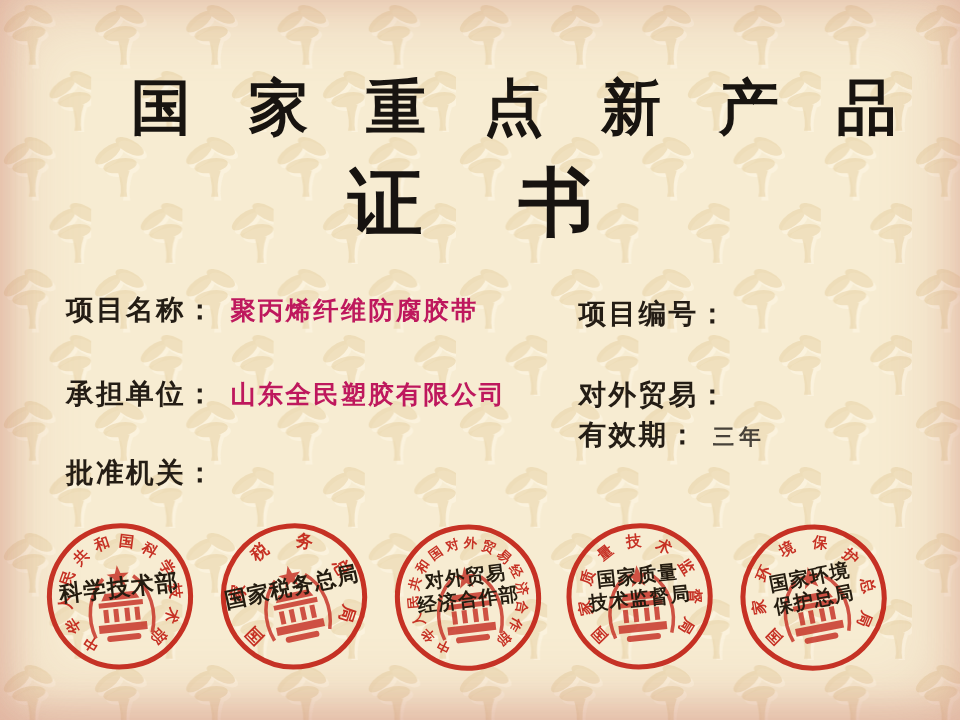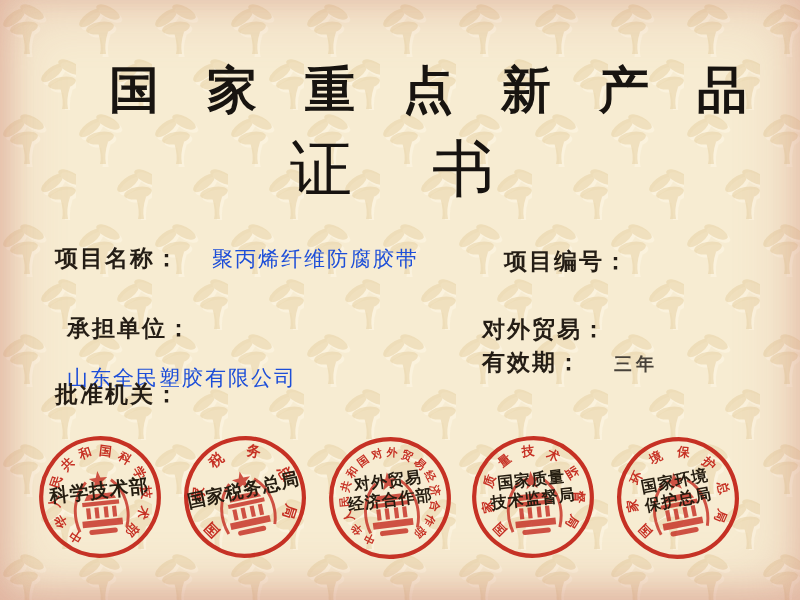--- a/index.html
+++ b/index.html
@@ -14,33 +14,33 @@
     box-shadow:inset 0 0 55px 10px rgba(202,128,112,0.30), inset 0 -14px 28px rgba(205,118,108,0.20), inset 10px 0 26px rgba(208,132,118,0.16);
   }
   .title1{
     position:absolute;top:62px;left:0;width:800px;text-align:center;
     font-family:"DejaVu Serif","Liberation Serif",serif;font-weight:bold;
     font-size:50px;line-height:1.1;letter-spacing:48px;text-indent:48px;
     color:#181410;z-index:3;white-space:nowrap;padding-left:28px;
   }
   .title2{
     position:absolute;top:136px;left:0;width:784px;text-align:center;
-    font-family:"DejaVu Serif","Liberation Serif",serif;font-weight:normal;
+    font-family:"DejaVu Serif","Liberation Serif",serif;font-weight:bold;
     font-size:62px;line-height:1.05;letter-spacing:80px;text-indent:80px;
     color:#171310;z-index:3;white-space:nowrap;
   }
-  .row{position:absolute;display:flex;align-items:baseline;z-index:3;white-space:nowrap;gap:20px;}
+  .row{position:absolute;display:flex;align-items:baseline;z-index:3;white-space:nowrap;}
   .lab{font-weight:bold;font-size:23px;color:#241d15;letter-spacing:2px;}
-  .val{font-size:21px;margin-left:12px;letter-spacing:2px;color:#1d4ed8;font-weight:400;}
+  .val{font-size:21px;margin-left:12px;letter-spacing:2px;color:#be185d;font-weight:700;}
   .val.num{font-size:20px;color:#7e766c;font-weight:400;letter-spacing:1px;}
   .val.date{font-size:20px;color:#6e665d;font-weight:500;letter-spacing:2px;}
   .val.dark{font-size:18px;color:#48423a;font-weight:600;letter-spacing:4px;}
   #row-name{left:55px;top:243px;}
-  #row-number{left:504px;top:246px;align-items:flex-end;}
-  #row-unit{left:55px;top:313px;flex-direction:column;}
+  #row-number{left:482px;top:246px;align-items:flex-end;}
+  #row-unit{left:55px;top:313px;}
   #row-date{left:482px;top:314px;}
   #row-valid{left:482px;top:347px;}
   #row-authority{left:55px;top:379px;align-items:center;}
   .seal{position:absolute;width:126px;height:140px;z-index:5;}
   .seal svg{position:absolute;left:0;top:0;width:126px;height:140px;opacity:0.95;}
   .seal .overlay{
     position:absolute;left:-8px;right:-8px;text-align:center;
     font-family:"DejaVu Serif","Liberation Serif",serif;font-weight:bold;
     color:#241c10;line-height:1.18;letter-spacing:1px;z-index:6;
   }

